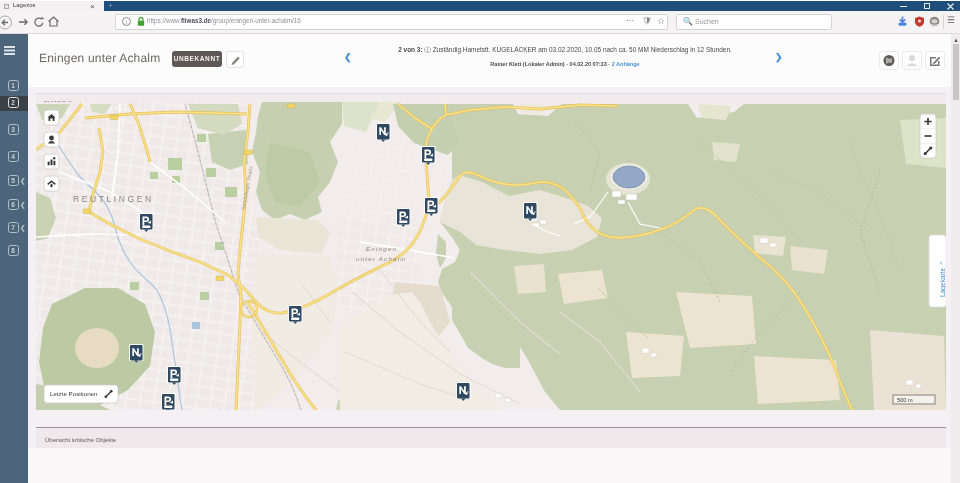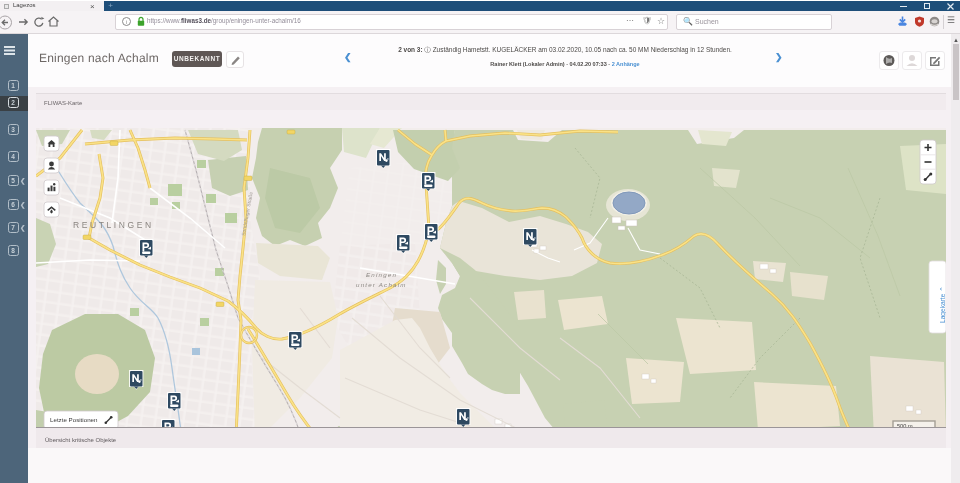--- a/index.html
+++ b/index.html
@@ -29,21 +29,21 @@
 #chipedit { left:226px; top:51px; width:18px; height:17px; border:1px solid #e7e3e5; border-radius:3px; background:#fff; }
 .bluearr { font-size:9px; color:#4a90d2; font-weight:bold; }
 #midtext { left:380px; top:46px; width:370px; text-align:center; font-size:6.6px; color:#4d4a48; transform:scale(0.98); }
 #midtext .b { font-weight:bold; }
 #midtext2 { left:380px; top:61px; width:370px; text-align:center; font-size:6px; color:#4d4a48; font-weight:bold; transform:scale(0.92); }
 #midtext2 a { color:#4a90d2; text-decoration:none; font-weight:bold; }
 .hbtn { top:51px; width:20px; height:19px; background:#fff; border:1px solid #eceaec; border-radius:3px; }
 
 #panel1head { left:36px; top:93px; width:910px; height:17px; background:#f1ebee; border-top:1px solid #e2dcdf; }
 #panel1head span { position:absolute; left:8px; top:5px; font-size:6.5px; color:#6b6568; transform:scale(0.92); transform-origin:0 0;}
-#mapwrap { left:36px; top:128px; width:910px; height:308px; overflow:hidden; }
+#mapwrap { left:36px; top:102px; width:910px; height:308px; overflow:hidden; }
 #panel2head { left:36px; top:427px; width:910px; height:21px; background:#efe9ec; border-top:1px solid #9b9598; }
 #panel2head span { position:absolute; left:9px; top:8px; font-size:6.5px; color:#5f5a5d; transform:scale(0.92); transform-origin:0 0;}
 #belowpanel { left:28px; top:448px; width:924px; height:35px; background:#faf8f9; }
 #scrollbar { left:951px; top:34px; width:9px; height:449px; background:#efecee; }
 #scrollthumb { left:952.5px; top:44px; width:6px; height:56px; background:#c9c4c6; }
 </style>
 </head>
 <body>
 <div id="stage">
 
@@ -112,21 +112,21 @@
   <div class="sq" style="top:151px;">4</div>
   <div class="sq" style="top:175px;">5</div>
     <div class="sqarr" style="top:177px;">❮</div>
   <div class="sq" style="top:199px;">6</div>
     <div class="sqarr" style="top:201px;">❮</div>
   <div class="sq" style="top:222px;">7</div>
     <div class="sqarr" style="top:224px;">❮</div>
   <div class="sq" style="top:245px;">8</div>
 
   <div class="abs" id="appheader"></div>
-  <div class="abs" id="h1">Eningen nach Achalm</div>
+  <div class="abs" id="h1">Eningen unter Achalm</div>
   <div class="abs" id="chip">UNBEKANNT</div>
   <div class="abs" id="chipedit"><svg width="18" height="17">
         <path d="M5,11 L11,4.5 L12.8,6.3 L6.8,12.6 L4.6,13 Z" fill="#8a8684"></path>
       </svg></div>
   <div class="abs bluearr" style="left:344px; top:52px;">❮</div>
   <div class="abs bluearr" style="left:775px; top:52px;">❯</div>
   <div class="abs" id="midtext"><span class="b">2 von 3:</span> ⓘ Zuständig Hametstt. KUGELÄCKER am 03.02.2020, 10.05 nach ca. 50 MM Niederschlag in 12 Stunden.</div>
   <div class="abs" id="midtext2">Rainer Klett (Lokaler Admin) - 04.02.20 07:33 - <a>2 Anhänge</a></div>
   <div class="abs hbtn" style="left:879px;"><svg width="18" height="17">
         <circle cx="9" cy="8.5" r="5.5" fill="#5d5a58"></circle>

